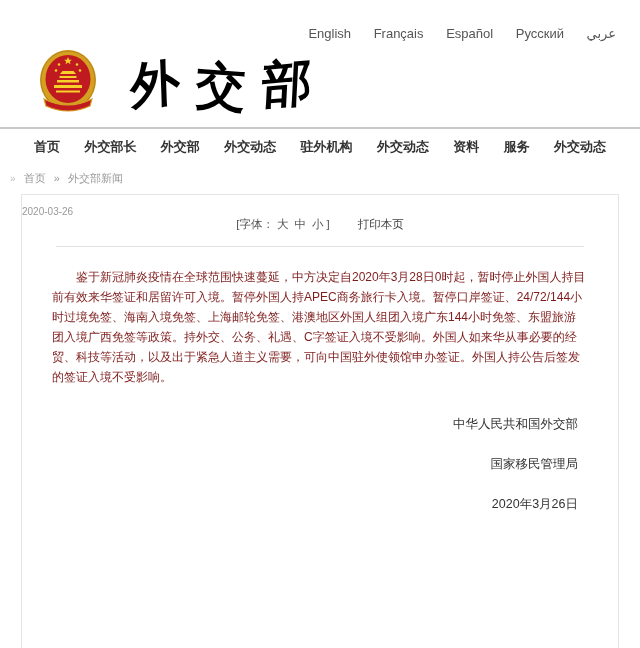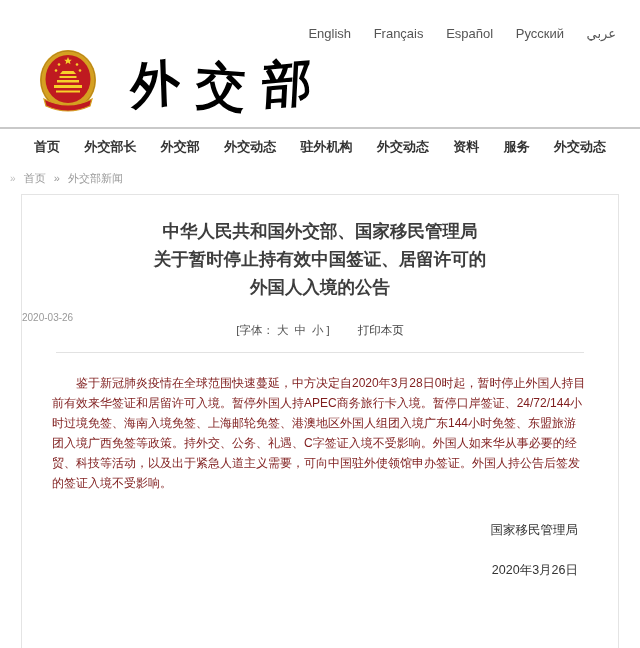--- a/index.html
+++ b/index.html
@@ -109,35 +109,31 @@
 </nav>
 
 <div class="breadcrumb">
   <span class="bc-icon">»</span>
   <a href="#">首页</a>
   <span class="bc-sep">»</span>
   <span>外交部新闻</span>
 </div>
 
 <main class="panel">
-  <h1 class="title">
-    <div>中华人民共和国外交部、国家移民管理局</div>
-    <div>关于暂时停止持有效中国签证、居留许可的</div>
-    <div>外国人入境的公告</div>
-  </h1>
 
   <div class="date">2020-03-26</div>
 
   <div class="tools">
     <span>[字体：</span><span class="fs">大</span><span class="fs">中</span><span class="fs">小</span><span>]</span><span class="print">打印本页</span>
   </div>
 
   <hr class="divider">
 
   <div class="body-text">
     <p>鉴于新冠肺炎疫情在全球范围快速蔓延，中方决定自2020年3月28日0时起，暂时停止外国人持目前有效来华签证和居留许可入境。暂停外国人持APEC商务旅行卡入境。暂停口岸签证、24/72/144小时过境免签、海南入境免签、上海邮轮免签、港澳地区外国人组团入境广东144小时免签、东盟旅游团入境广西免签等政策。持外交、公务、礼遇、C字签证入境不受影响。外国人如来华从事必要的经贸、科技等活动，以及出于紧急人道主义需要，可向中国驻外使领馆申办签证。外国人持公告后签发的签证入境不受影响。</p>
   </div>
 
   <div class="sigs">
+    <div class="sig">中华人民共和国外交部</div>
     <div class="sig">国家移民管理局</div>
     <div class="sig">2020年3月26日</div>
   </div>
 </main>
 
 </body></html>

